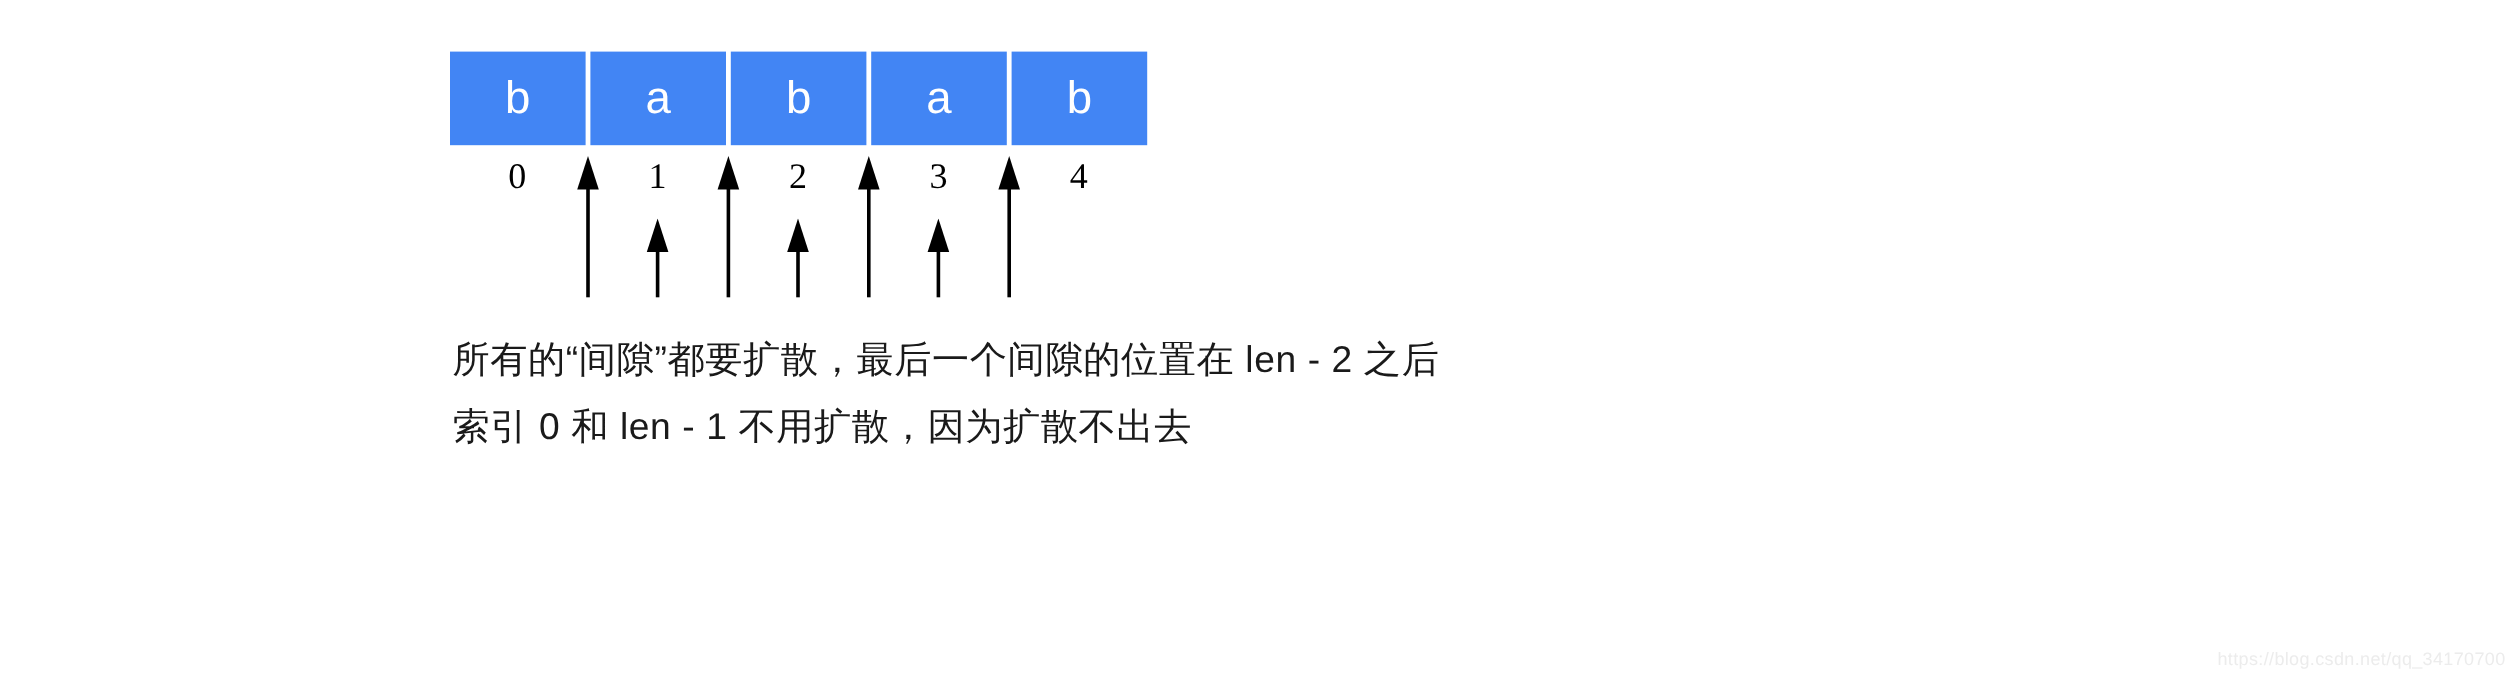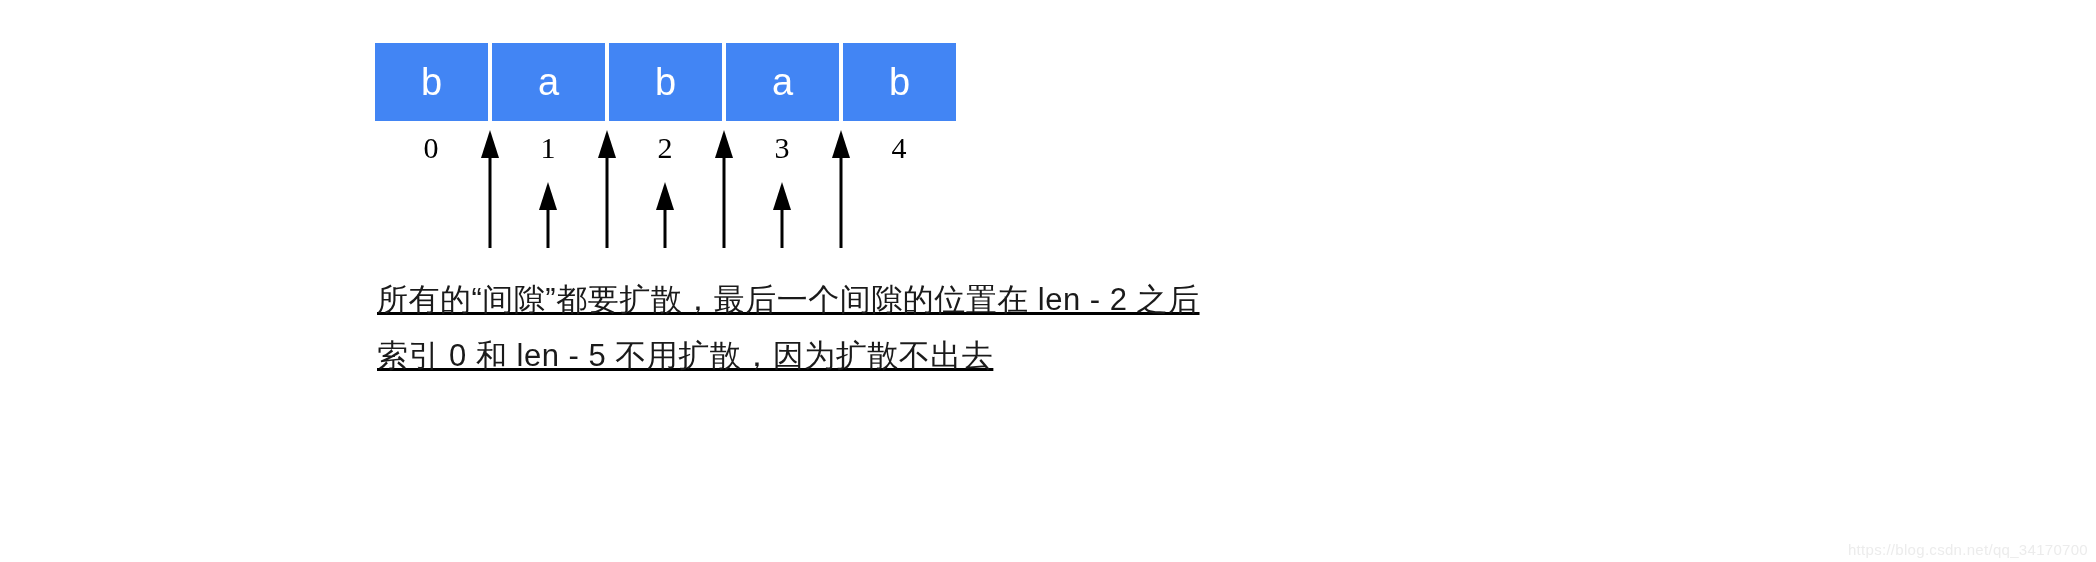--- a/index.html
+++ b/index.html
@@ -65,21 +65,20 @@
     width: 22px;
   }
   .arrow svg { display: block; }
 
   
   #caption-block {
     position: absolute;
     left: 377px;
     top: 272px;
     width: 1100px;
-    text-decoration: underline;
   }
   .caption-line {
     font-family: "Liberation Sans", "DejaVu Sans", sans-serif;
     font-size: 31px;
     color: #1a1a1a;
     line-height: 56px;
     white-space: nowrap;
     letter-spacing: 0.5px;
   }
 
@@ -162,16 +161,16 @@
 </div>
 <div class="arrow" style="left: 771px; top: 182px;">
   <svg width="22" height="66" viewBox="0 0 22 66" xmlns="http://www.w3.org/2000/svg">
     <polygon points="11,0 20,28 2,28" fill="#000000"></polygon>
     <rect x="9.5" y="24" width="3" height="42" fill="#000000"></rect>
   </svg>
 </div>
 
 <div id="caption-block">
   <div class="caption-line">所有的“间隙”都要扩散，最后一个间隙的位置在 len - 2 之后</div>
-  <div class="caption-line">索引 0 和 len - 5 不用扩散，因为扩散不出去</div>
+  <div class="caption-line">索引 0 和 len - 1 不用扩散，因为扩散不出去</div>
 </div>
 
 <div id="watermark">https://blog.csdn.net/qq_34170700</div>
 
 </body></html>

